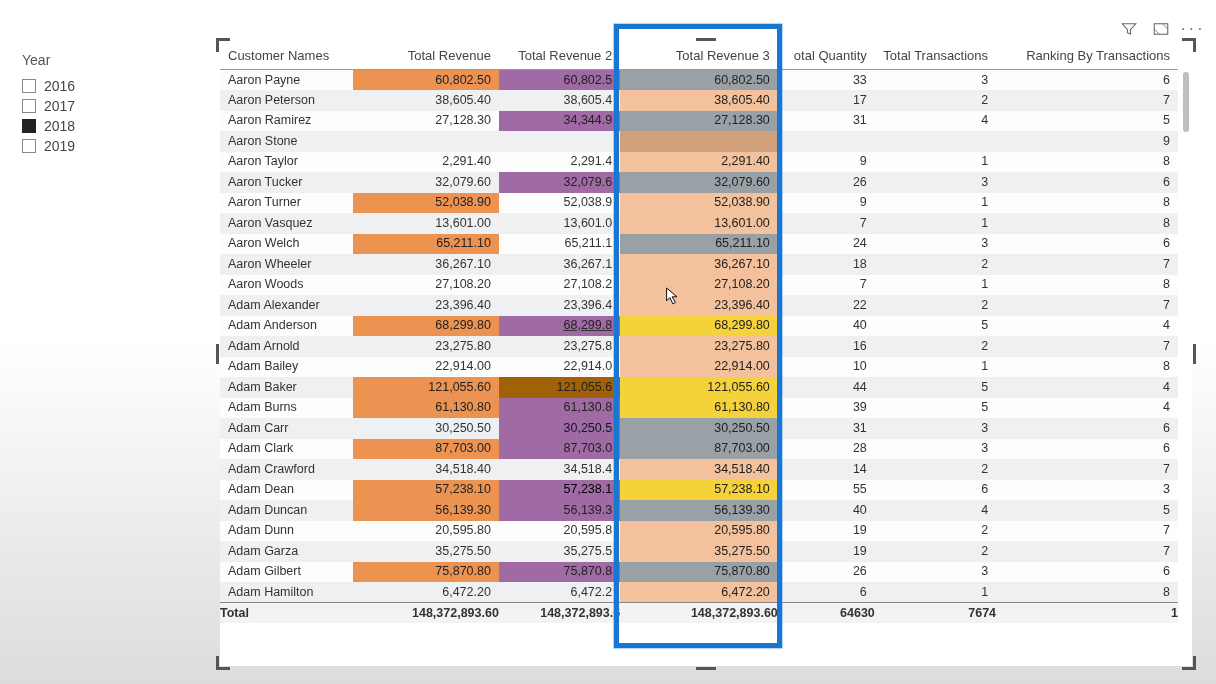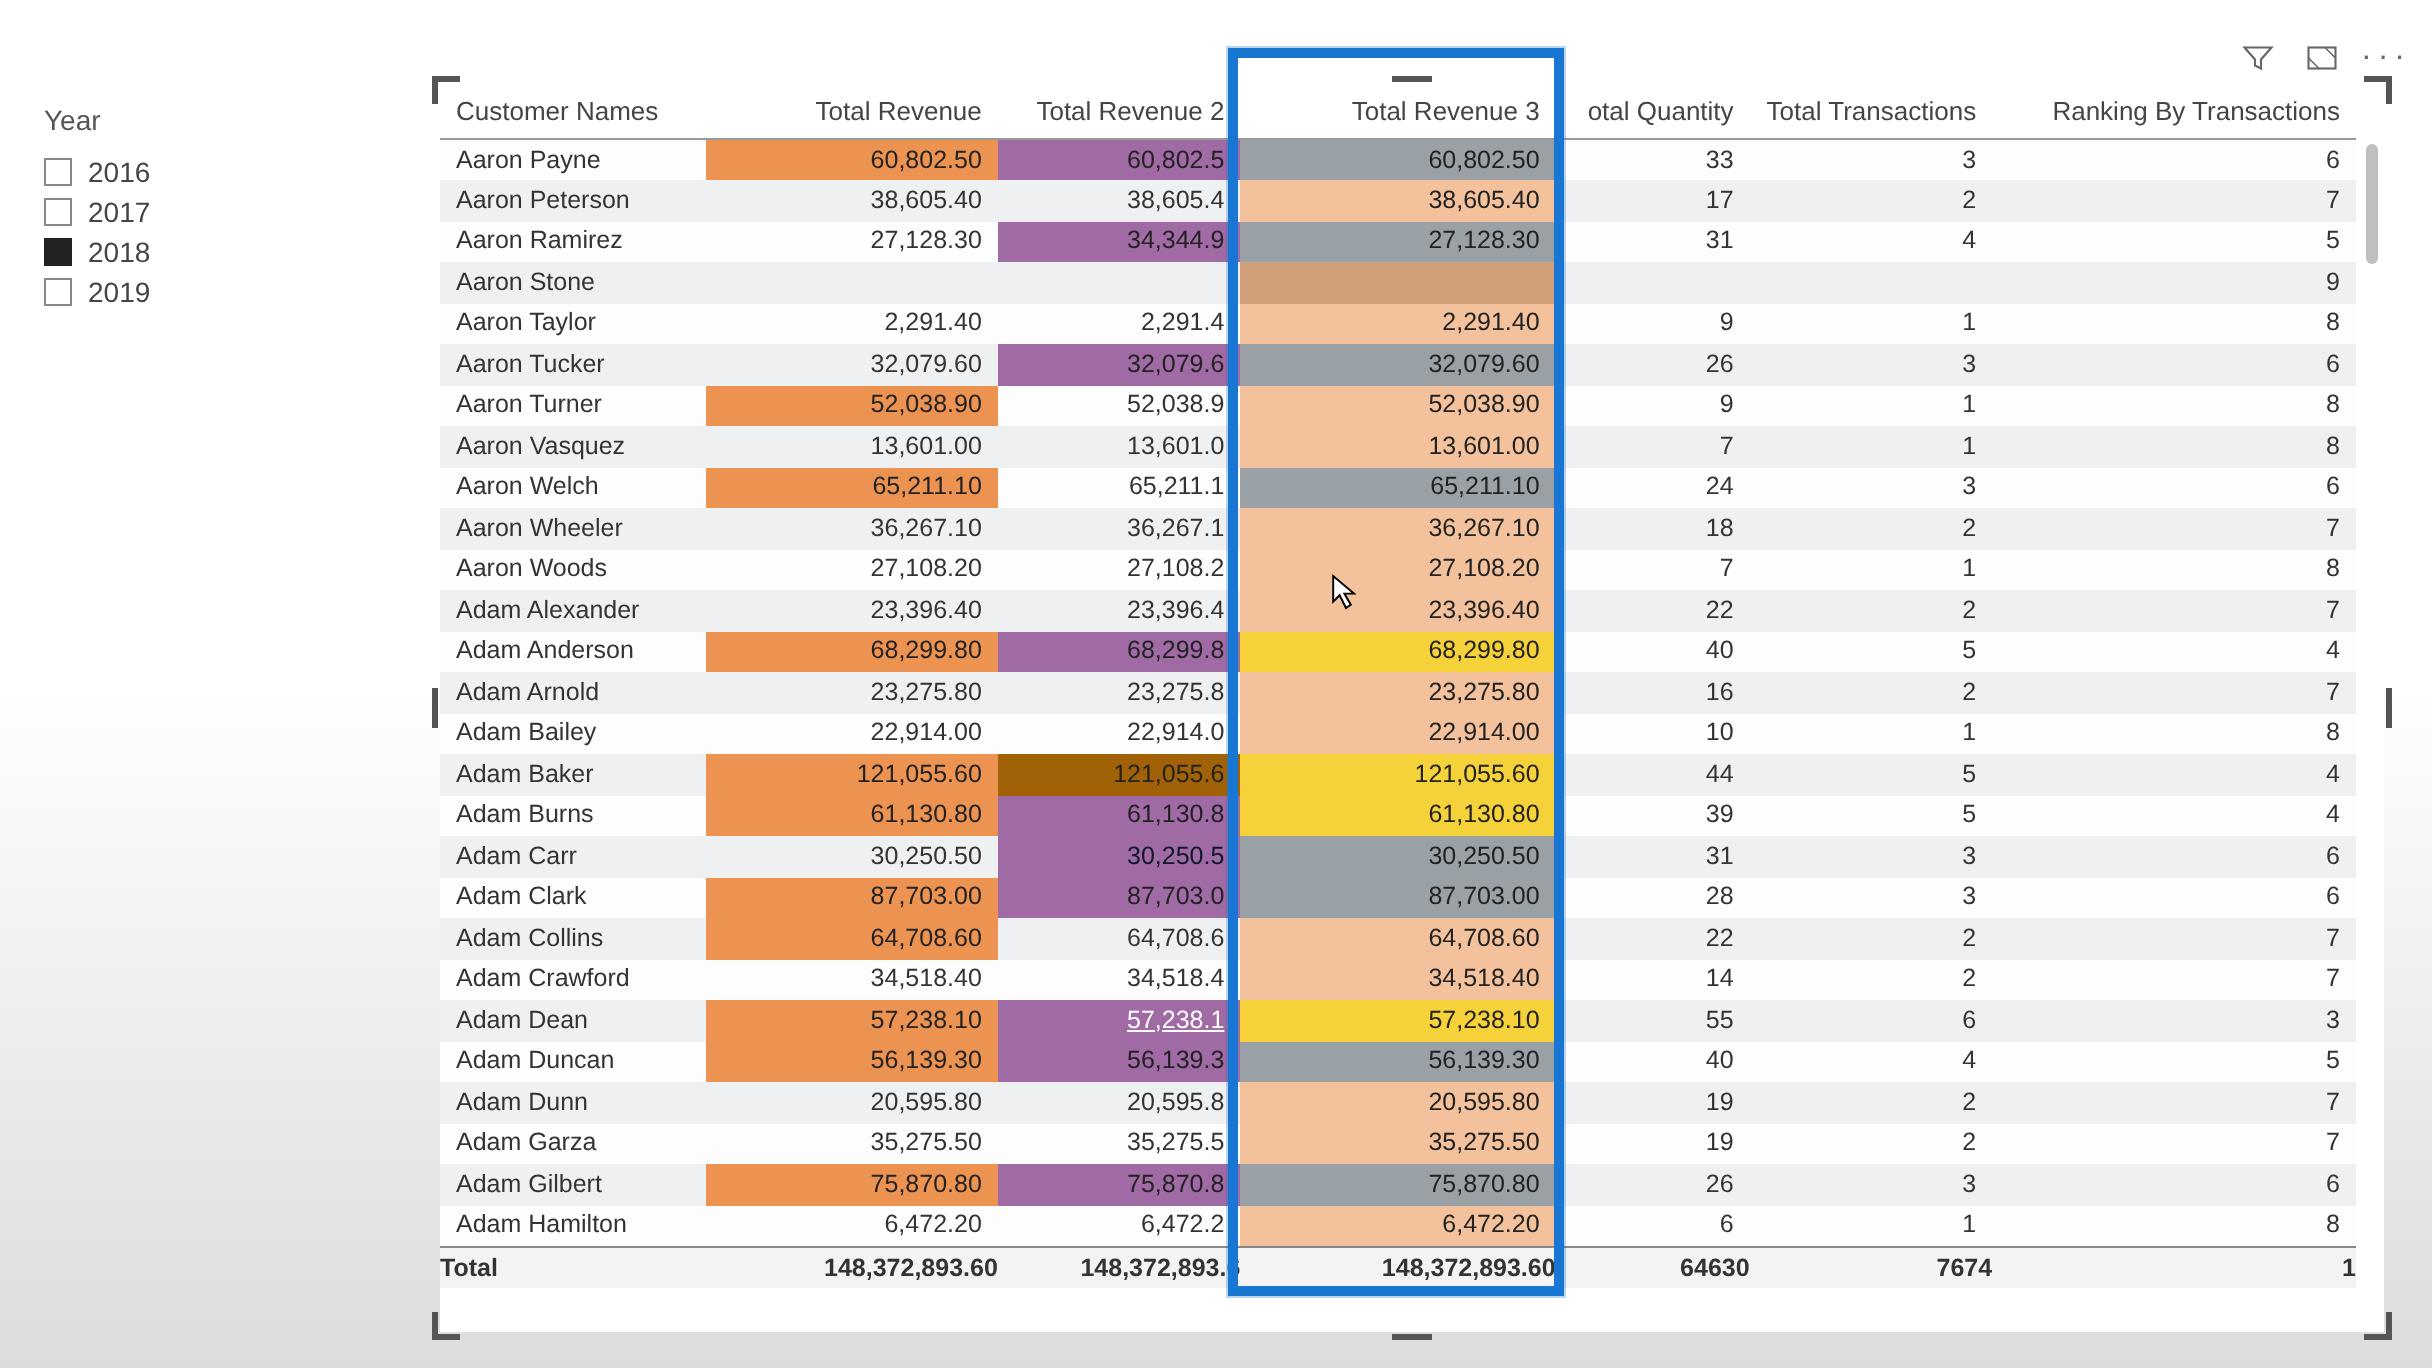--- a/index.html
+++ b/index.html
@@ -512,21 +512,21 @@
                 <span class="cell">7</span>
               </td>
             </tr>
             <tr>
               <td class="name plainbg">
                 <span class="cell">Adam Anderson</span>
               </td>
               <td class="num" style="background: rgb(236, 147, 82);">
                 <span class="cell" style="color: rgb(34, 34, 34);">68,299.80</span>
               </td>
-              <td class="num" style="background: rgb(160, 106, 165);">
+              <td class="num" style="background: rgb(160, 106, 165); text-decoration: underline;">
                 <span class="cell" style="color: rgb(34, 34, 34);">68,299.8</span>
               </td>
               <td class="num" style="background: rgb(246, 210, 58);">
                 <span class="cell" style="color: rgb(34, 34, 34);">68,299.80</span>
               </td>
               <td class="num plainbg">
                 <span class="cell">40</span>
               </td>
               <td class="num plainbg">
                 <span class="cell">5</span>
@@ -668,73 +668,50 @@
               </td>
               <td class="num plainbg">
                 <span class="cell">3</span>
               </td>
               <td class="num plainbg">
                 <span class="cell">6</span>
               </td>
             </tr>
             <tr>
               <td class="name plainbg">
-                <span class="cell">Adam Collins</span>
-              </td>
-              <td class="num" style="background: rgb(236, 147, 82);">
-                <span class="cell" style="color: rgb(34, 34, 34);">64,708.60</span>
-              </td>
-              <td class="num plainbg">
-                <span class="cell">64,708.6</span>
-              </td>
-              <td class="num" style="background: rgb(243, 193, 155);">
-                <span class="cell" style="color: rgb(34, 34, 34);">64,708.60</span>
-              </td>
-              <td class="num plainbg">
-                <span class="cell">22</span>
+                <span class="cell">Adam Crawford</span>
+              </td>
+              <td class="num plainbg">
+                <span class="cell">34,518.40</span>
+              </td>
+              <td class="num plainbg">
+                <span class="cell">34,518.4</span>
+              </td>
+              <td class="num" style="background: rgb(243, 193, 155);">
+                <span class="cell" style="color: rgb(34, 34, 34);">34,518.40</span>
+              </td>
+              <td class="num plainbg">
+                <span class="cell">14</span>
               </td>
               <td class="num plainbg">
                 <span class="cell">2</span>
               </td>
               <td class="num plainbg">
                 <span class="cell">7</span>
               </td>
             </tr>
             <tr>
               <td class="name plainbg">
-                <span class="cell">Adam Crawford</span>
-              </td>
-              <td class="num plainbg">
-                <span class="cell">34,518.40</span>
-              </td>
-              <td class="num plainbg">
-                <span class="cell">34,518.4</span>
-              </td>
-              <td class="num" style="background: rgb(243, 193, 155);">
-                <span class="cell" style="color: rgb(34, 34, 34);">34,518.40</span>
-              </td>
-              <td class="num plainbg">
-                <span class="cell">14</span>
-              </td>
-              <td class="num plainbg">
-                <span class="cell">2</span>
-              </td>
-              <td class="num plainbg">
-                <span class="cell">7</span>
-              </td>
-            </tr>
-            <tr>
-              <td class="name plainbg">
                 <span class="cell">Adam Dean</span>
               </td>
               <td class="num" style="background: rgb(236, 147, 82);">
                 <span class="cell" style="color: rgb(34, 34, 34);">57,238.10</span>
               </td>
               <td class="num" style="background: rgb(160, 106, 165);">
-                <span class="cell" style="color: #ffffff; text-decoration: underline;">57,238.1</span>
+                <span class="cell" style="color: #000000;">57,238.1</span>
               </td>
               <td class="num" style="background: rgb(246, 210, 58);">
                 <span class="cell" style="color: rgb(34, 34, 34);">57,238.10</span>
               </td>
               <td class="num plainbg">
                 <span class="cell">55</span>
               </td>
               <td class="num plainbg">
                 <span class="cell">6</span>
               </td>

